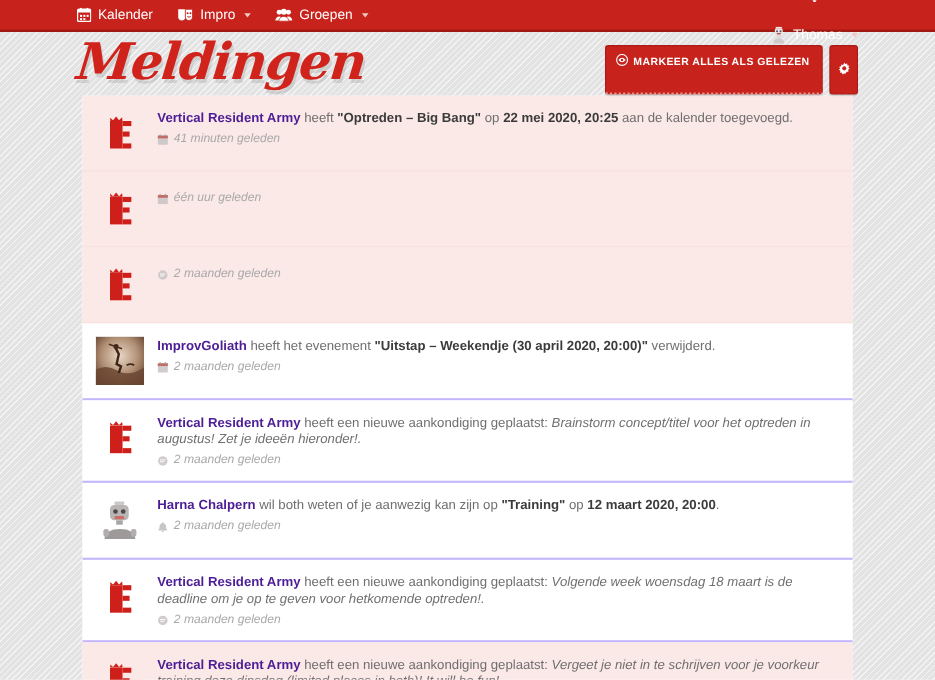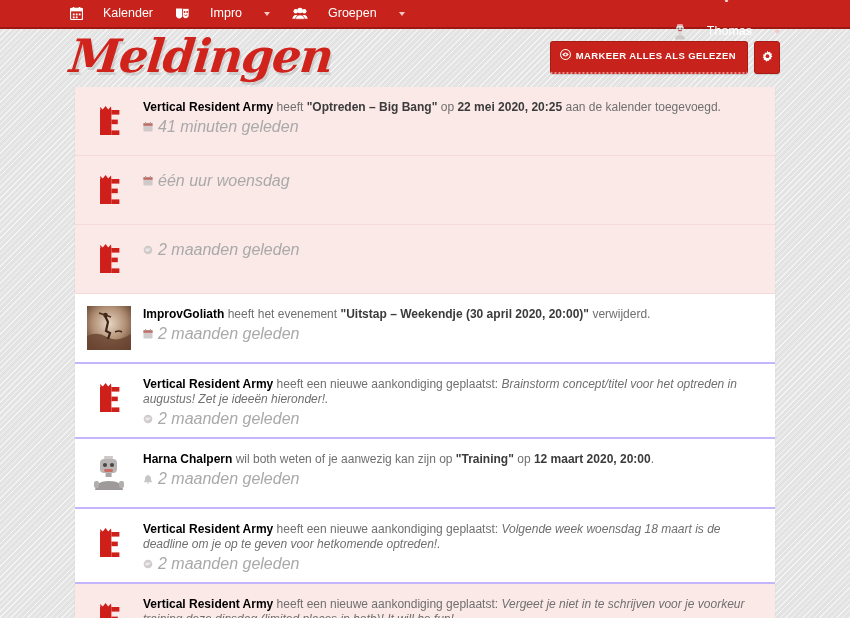--- a/index.html
+++ b/index.html
@@ -25,21 +25,21 @@
     background: #c7221b;
     border-bottom: 2px solid #9e1812;
     display: flex;
     align-items: center;
     position: relative;
     z-index: 5;
   }
   .nav-left { display: flex; align-items: center; margin-left: 70px; gap: 22px; }
   .nav-right { display: flex; align-items: center; margin-left: auto; margin-right: 70px; gap: 22px; flex-direction: column; }
   .nav-item {
-    display: flex; align-items: center; gap: 20px;
+    display: flex; align-items: center; gap: 6px;
     color: #fff; font-size: 12.5px; cursor: pointer;
     line-height: 1;
   }
   .nav-item .caret {
     width: 0; height: 0;
     border-left: 3.5px solid transparent;
     border-right: 3.5px solid transparent;
     border-top: 4px solid #f3c9c6;
     margin-left: 2px;
   }
@@ -71,21 +71,21 @@
   }
   .head-actions { display: flex; gap: 6px; margin-top: 12px; }
   .btn-read {
     background: #c7221b;
     border: 1px solid #a81c16;
     border-bottom: 2px dotted #e8908b;
     color: #fff;
     font-size: 9.5px;
     font-weight: bold;
     letter-spacing: 0.4px;
-    padding: 7px 11px 10px 9px;
+    padding: 7px 11px 21px 9px;
     border-radius: 3px;
     display: flex;
     align-items: center;
     gap: 5px;
     cursor: pointer;
     white-space: nowrap;
     box-shadow: 0 1px 1px rgba(0,0,0,0.12);
   }
   .btn-gear {
     background: #c7221b;
@@ -122,26 +122,26 @@
     position: relative;
   }
   .av svg { display: block; }
 
   .body { flex: 1; min-width: 0; padding-top: 1px; }
   .line {
     font-size: 12px;
     line-height: 15px;
     color: #6f6f6f;
   }
-  .line b, .actor { font-weight: bold; color: #000000; }
+  .line b, .actor { font-weight: bold; color: #4c1d95; }
   .line .q { font-weight: bold; color: #3b3b3b; }
   .line i, .ital { font-style: italic; color: #6f6f6f; }
   .meta {
     margin-top: 5px;
-    font-size: 16px;
+    font-size: 11px;
     font-style: italic;
     color: #a9a9a9;
     display: flex;
     align-items: center;
     gap: 5px;
     line-height: 13px;
   }
   .meta svg { display: block; opacity: 0.85; }
 </style>
 </head>
@@ -291,21 +291,21 @@
     <div class="body">
       <div class="meta">
         <span>
             <svg width="10" height="10" viewBox="0 0 12 12">
               <rect x="0.5" y="1.5" width="11" height="10" rx="1" fill="#c9c4c4"></rect>
               <rect x="0.5" y="1.5" width="11" height="3" fill="#b8534c"></rect>
               <rect x="2.4" y="0" width="1.4" height="2.4" fill="#9c9898"></rect>
               <rect x="8.2" y="0" width="1.4" height="2.4" fill="#9c9898"></rect>
             </svg>
           </span>
-        <span>één uur woensdag</span>
+        <span>één uur geleden</span>
       </div>
     </div>
   </div>
 
   <div class="notif unread">
     <div class="av">
       <svg width="44" height="44" viewBox="0 0 44 44">
         <rect width="44" height="44" fill="#fbe9e7"></rect>
         <path d="M13 8l2.8 2.4L18.6 7l2.6 3.4L24 7.6l0.4 3.3H13.4z" fill="#cf1f1a"></path>
         <rect x="13" y="11" width="11.4" height="25" fill="#cf1f1a"></rect>

